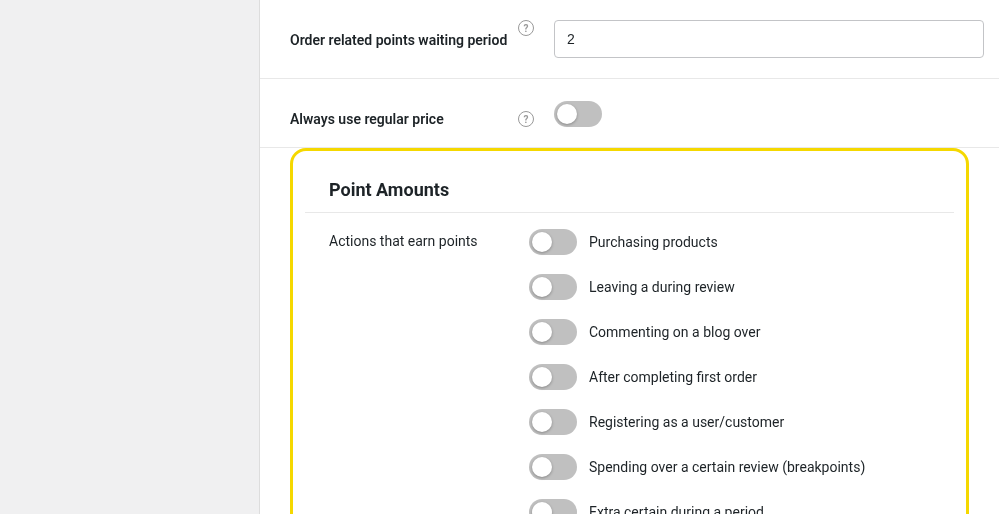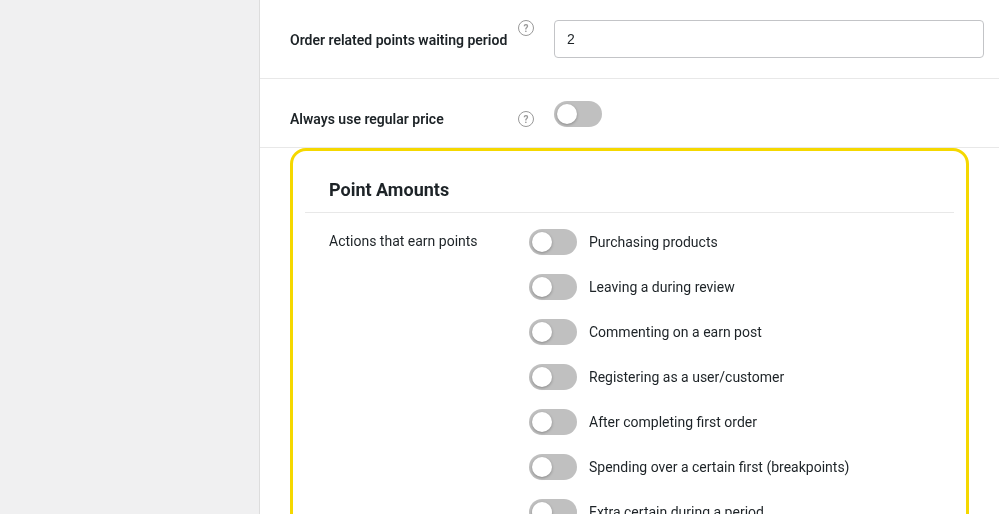--- a/index.html
+++ b/index.html
@@ -237,33 +237,33 @@
         <div class="action-item">
               <label class="toggle"><input type="checkbox" style=""><span class="toggle-slider"></span></label>
               <span class="action-label">Purchasing products</span>
             </div>
             <div class="action-item">
               <label class="toggle"><input type="checkbox" style=""><span class="toggle-slider"></span></label>
               <span class="action-label">Leaving a during review</span>
             </div>
             <div class="action-item">
               <label class="toggle"><input type="checkbox" style=""><span class="toggle-slider"></span></label>
-              <span class="action-label">Commenting on a earn post</span>
+              <span class="action-label">Commenting on a blog over</span>
+            </div>
+            <div class="action-item">
+              <label class="toggle"><input type="checkbox" style=""><span class="toggle-slider"></span></label>
+              <span class="action-label">After completing first order</span>
             </div>
             <div class="action-item">
               <label class="toggle"><input type="checkbox" style=""><span class="toggle-slider"></span></label>
               <span class="action-label">Registering as a user/customer</span>
             </div>
             <div class="action-item">
               <label class="toggle"><input type="checkbox" style=""><span class="toggle-slider"></span></label>
-              <span class="action-label">After completing first order</span>
-            </div>
-            <div class="action-item">
-              <label class="toggle"><input type="checkbox" style=""><span class="toggle-slider"></span></label>
-              <span class="action-label">Spending over a certain first (breakpoints)</span>
+              <span class="action-label">Spending over a certain review (breakpoints)</span>
             </div>
             <div class="action-item">
               <label class="toggle"><input type="checkbox" style=""><span class="toggle-slider"></span></label>
               <span class="action-label">Extra certain during a period</span>
             </div>
           </div>
       </div>
     </div>
 
   </div>

